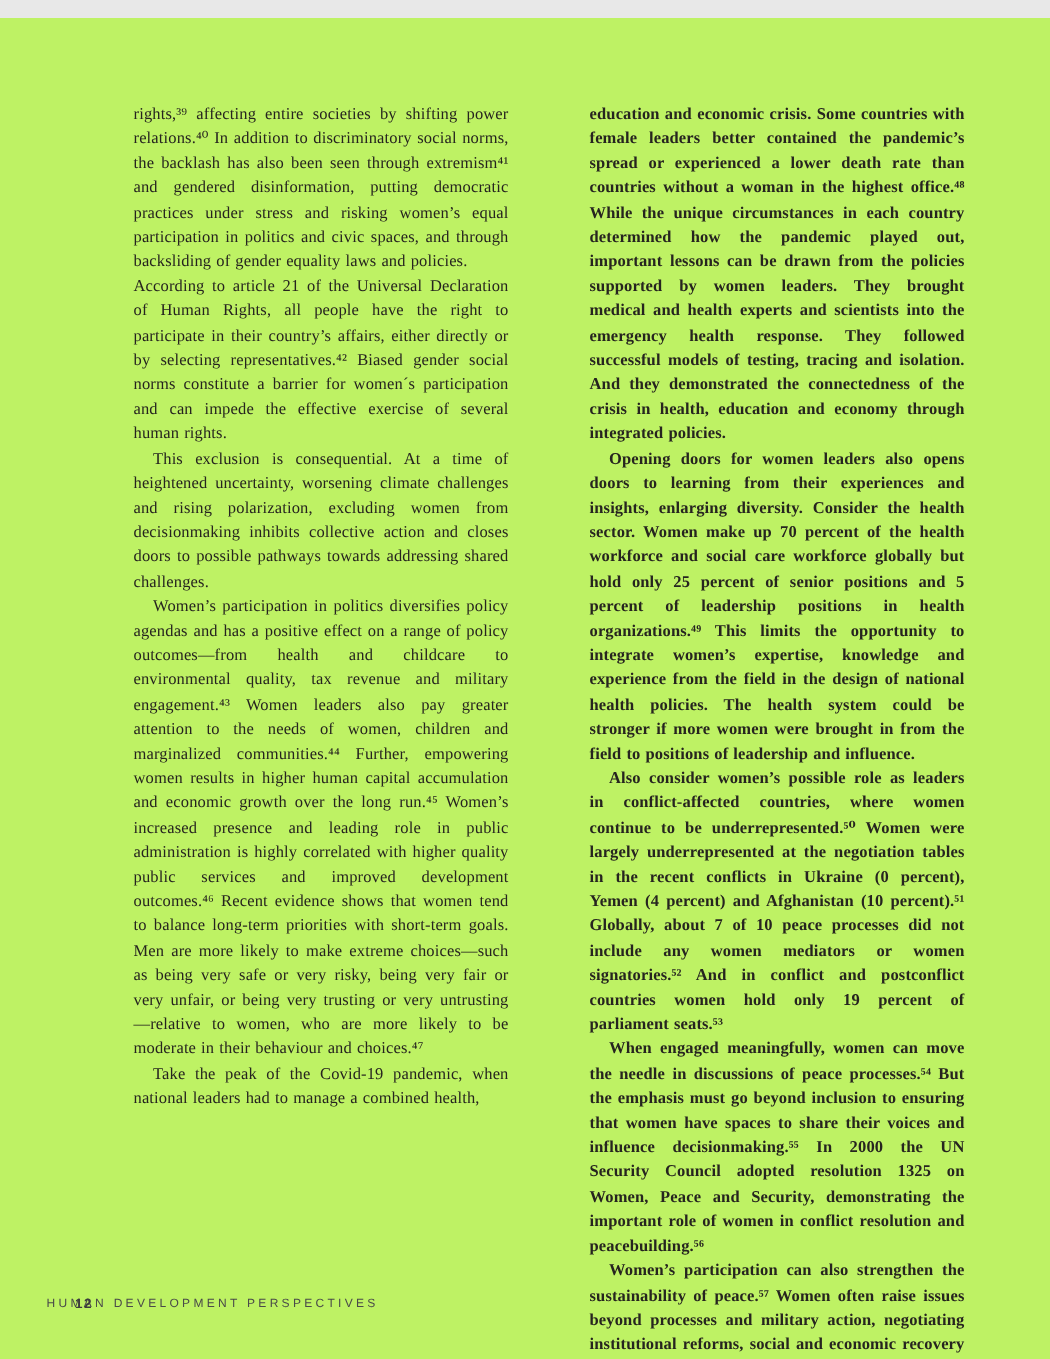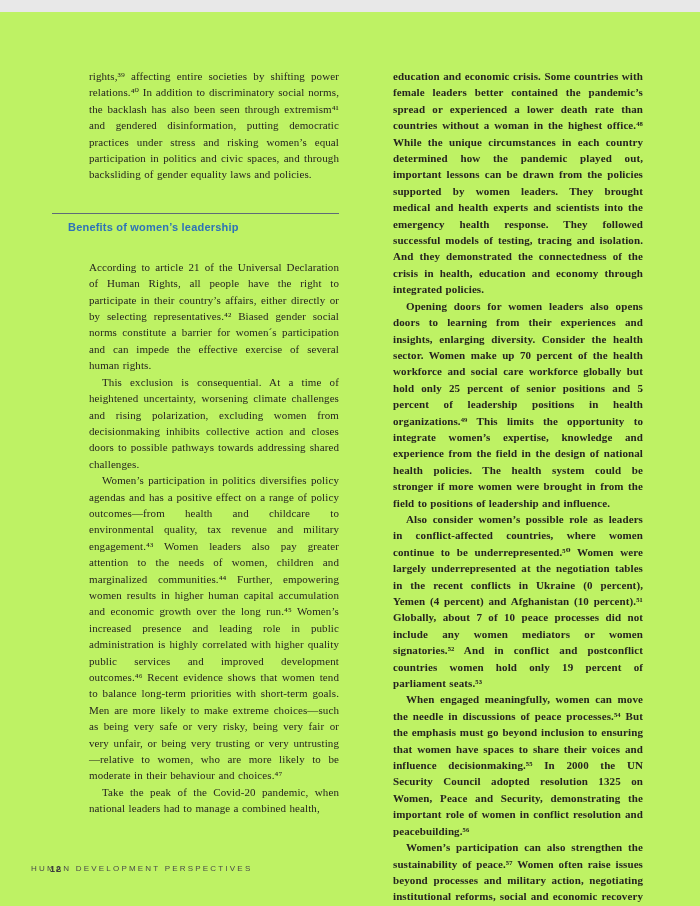--- a/index.html
+++ b/index.html
@@ -91,30 +91,27 @@
 </head>
 <body>
 
 <div class="page">
 
   <div class="columns">
 
     <div class="col-left">
       <p class="body-p">rights,³⁹ affecting entire societies by shifting power relations.⁴⁰ In addition to discriminatory social norms, the backlash has also been seen through extremism⁴¹ and gendered disinformation, putting democratic practices under stress and risking women’s equal participation in politics and civic spaces, and through backsliding of gender equality laws and policies.</p>
 
-      <div class="section-head">
-        <span class="label">Benefits of women’s leadership</span>
-      </div>
 
       <p class="body-p">According to article 21 of the Universal Declaration of Human Rights, all people have the right to participate in their country’s affairs, either directly or by selecting representatives.⁴² Biased gender social norms constitute a barrier for women´s participation and can impede the effective exercise of several human rights.</p>
 
 
       <p class="body-p indent">This exclusion is consequential. At a time of heightened uncertainty, worsening climate challenges and rising polarization, excluding women from decisionmaking inhibits collective action and closes doors to possible pathways towards addressing shared challenges.</p>
       <p class="body-p indent">Women’s participation in politics diversifies policy agendas and has a positive effect on a range of policy outcomes—from health and childcare to environmental quality, tax revenue and military engagement.⁴³ Women leaders also pay greater attention to the needs of women, children and marginalized communities.⁴⁴ Further, empowering women results in higher human capital accumulation and economic growth over the long run.⁴⁵ Women’s increased presence and leading role in public administration is highly correlated with higher quality public services and improved development outcomes.⁴⁶ Recent evidence shows that women tend to balance long-term priorities with short-term goals. Men are more likely to make extreme choices—such as being very safe or very risky, being very fair or very unfair, or being very trusting or very untrusting—relative to women, who are more likely to be moderate in their behaviour and choices.⁴⁷</p>
-      <p class="body-p indent">Take the peak of the Covid-20 pandemic, when national leaders had to manage a combined health,</p>
+      <p class="body-p indent">Take the peak of the Covid-19 pandemic, when national leaders had to manage a combined health,</p>
     </div>
 
     <div class="col-right">
       <p class="body-p">education and economic crisis. Some countries with female leaders better contained the pandemic’s spread or experienced a lower death rate than countries without a woman in the highest office.⁴⁸ While the unique circumstances in each country determined how the pandemic played out, important lessons can be drawn from the policies supported by women leaders. They brought medical and health experts and scientists into the emergency health response. They followed successful models of testing, tracing and isolation. And they demonstrated the connectedness of the crisis in health, education and economy through integrated policies.</p>
       <p class="body-p indent">Opening doors for women leaders also opens doors to learning from their experiences and insights, enlarging diversity. Consider the health sector. Women make up 70 percent of the health workforce and social care workforce globally but hold only 25 percent of senior positions and 5 percent of leadership positions in health organizations.⁴⁹ This limits the opportunity to integrate women’s expertise, knowledge and experience from the field in the design of national health policies. The health system could be stronger if more women were brought in from the field to positions of leadership and influence.</p>
       <p class="body-p indent">Also consider women’s possible role as leaders in conflict-affected countries, where women continue to be underrepresented.⁵⁰ Women were largely underrepresented at the negotiation tables in the recent conflicts in Ukraine (0 percent), Yemen (4 percent) and Afghanistan (10 percent).⁵¹ Globally, about 7 of 10 peace processes did not include any women mediators or women signatories.⁵² And in conflict and postconflict countries women hold only 19 percent of parliament seats.⁵³</p>
       <p class="body-p indent">When engaged meaningfully, women can move the needle in discussions of peace processes.⁵⁴ But the emphasis must go beyond inclusion to ensuring that women have spaces to share their voices and influence decisionmaking.⁵⁵ In 2000 the UN Security Council adopted resolution 1325 on Women, Peace and Security, demonstrating the important role of women in conflict resolution and peacebuilding.⁵⁶</p>
       <p class="body-p indent">Women’s participation can also strengthen the sustainability of peace.⁵⁷ Women often raise issues beyond processes and military action, negotiating institutional reforms, social and economic recovery plans, and transitional justice plans that contribute to the durability of</p>
     </div>
 

